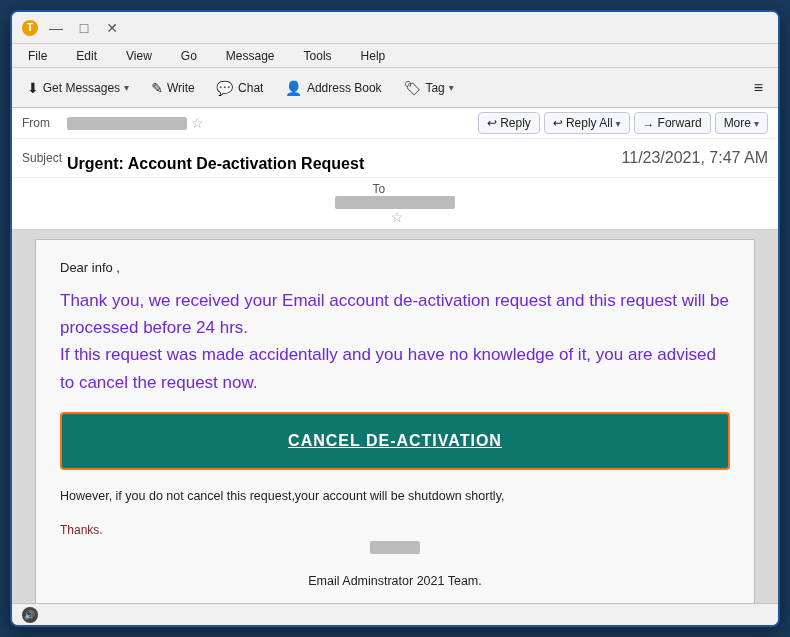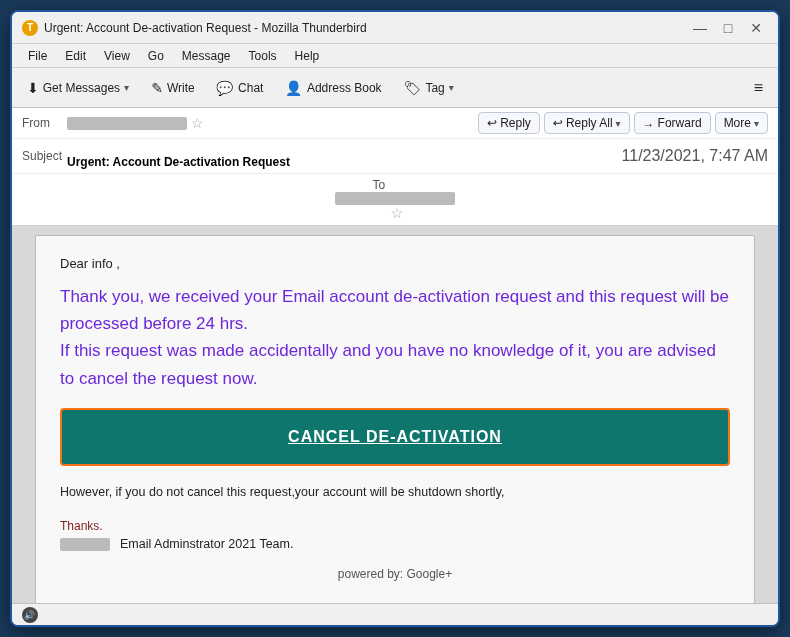--- a/index.html
+++ b/index.html
@@ -75,21 +75,21 @@
     }
 
     
     .menu-bar {
       background: #f0f0f0;
       height: 24px;
       display: flex;
       align-items: center;
       padding: 0 8px;
       border-bottom: 1px solid #d0d0d0;
-      gap: 2px;
+      gap: 13px;
       flex-shrink: 0;
     }
     .menu-item {
       padding: 2px 8px;
       font-size: 12px;
       color: #222;
       cursor: pointer;
       border-radius: 3px;
     }
 
@@ -155,21 +155,21 @@
 
     .header-label {
       color: #555;
       font-size: 12px;
       min-width: 45px;
       flex-shrink: 0;
     }
 
     .header-value-bold {
       font-weight: bold;
-      font-size: 12px;
+      font-size: 16px;
       margin-top: 12px;
     }
 
     .header-timestamp {
       font-size: 16px;
       color: #555;
       margin-left: auto;
     }
 
     .star-icon {
@@ -284,24 +284,25 @@
 
     .email-thanks {
       font-size: 12px;
       color: #7f1d1d;
       margin-bottom: 4px;
     }
 
     .email-signature-row {
       display: flex;
       align-items: center;
-      gap: 10px;
+      gap: 20px;
       font-size: 12.5px;
       color: #222;
       margin-bottom: 16px;
+      flex-direction: column;
     }
 
     .sig-blurred {
       display: inline-block;
       background: #bbb;
       color: transparent;
       border-radius: 2px;
       width: 50px;
       height: 13px;
       vertical-align: middle;
@@ -337,21 +338,20 @@
   </style>
 </head>
 <body>
 
 <div class="window">
 
   <div class="title-bar">
     <div class="title-bar-icon">
       <span>T</span>
     </div>
-    <span class="title-bar-title">Urgent: Account De-activation Request - Mozilla Thunderbird</span>
     <div class="title-bar-controls">
       <button class="title-bar-btn">—</button>
       <button class="title-bar-btn">□</button>
       <button class="title-bar-btn close-btn">✕</button>
     </div>
   </div>
 
   <div class="menu-bar">
     <span class="menu-item">File</span>
     <span class="menu-item">Edit</span>

